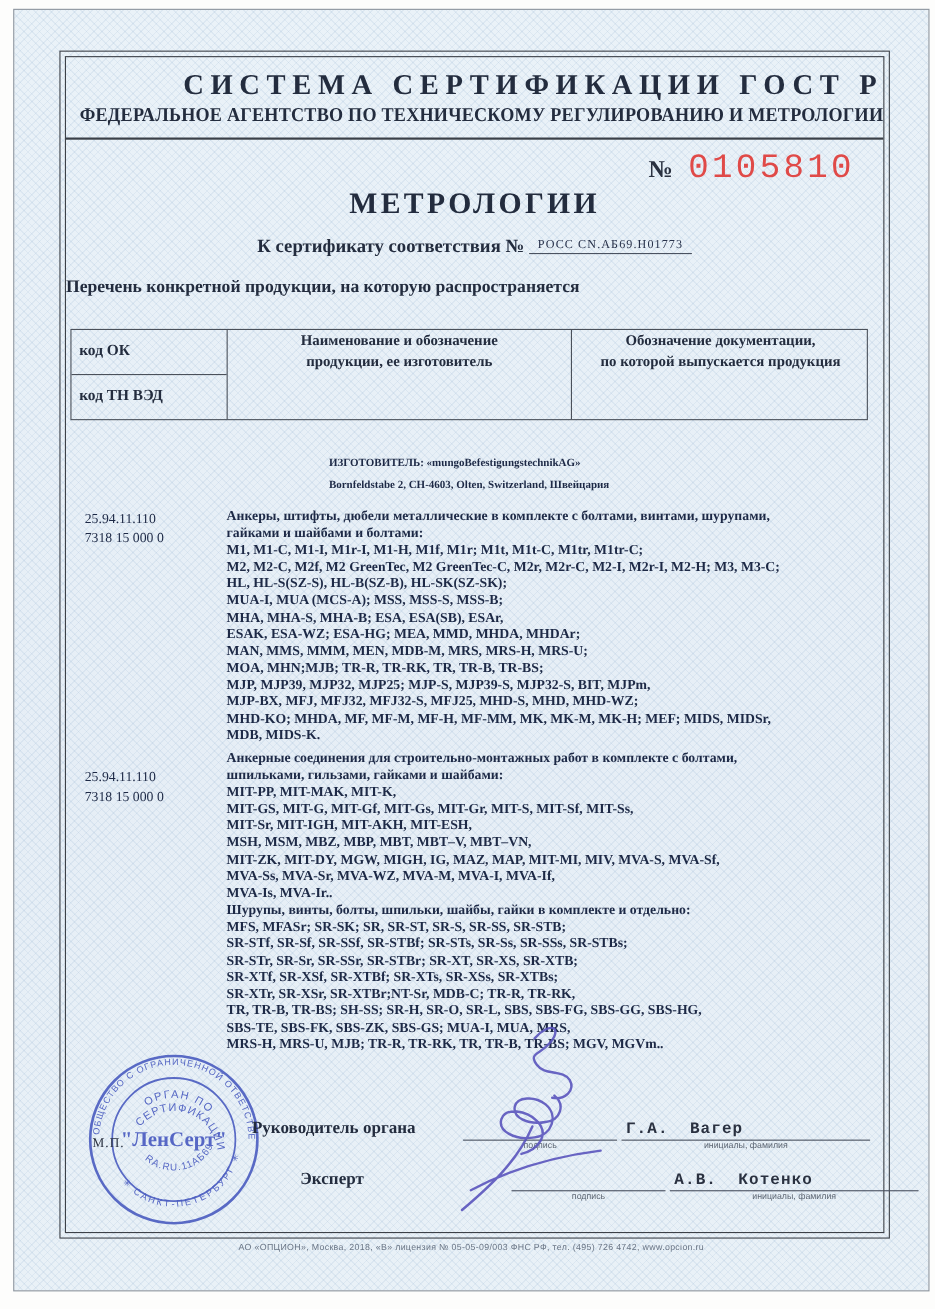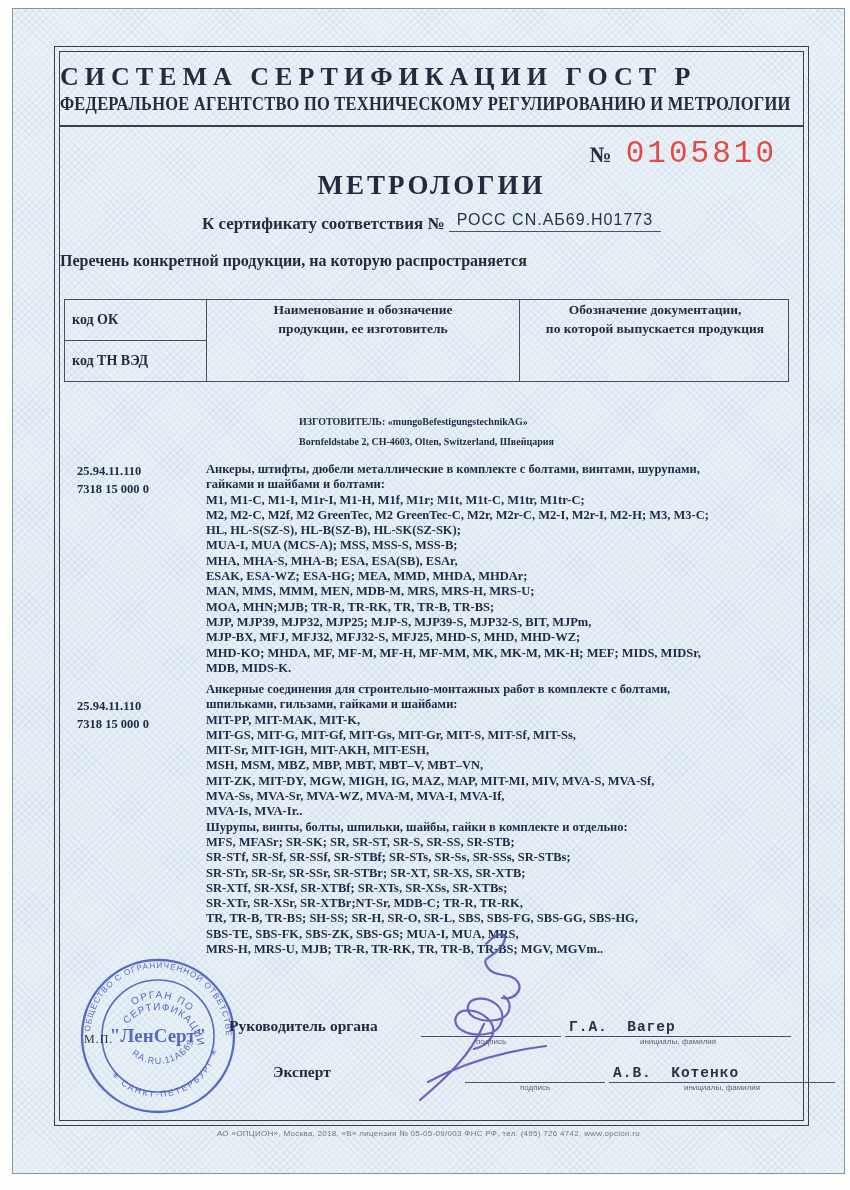--- a/index.html
+++ b/index.html
@@ -20,21 +20,21 @@
   .frame{
     position:absolute;left:41px;top:37px;width:755px;height:1080px;
     border:1.6px solid #3c4148;padding:4px;box-sizing:border-box;
   }
   .frame-inner{
     position:relative;width:100%;height:100%;
     border:1.2px solid #3c4148;box-sizing:border-box;
   }
   
   .doc-header{
-    position:absolute;left:0;right:0;top:0;height:73px;text-align:left;
+    position:absolute;left:0;right:0;top:0;height:73px;text-align:right;
     border-bottom:2px solid #3b4048;
   }
   .sys-title{
     margin-top:10px;font-size:26px;font-weight:bold;letter-spacing:6px;
     color:#232c3e;
   }
   .agency{
     margin-top:3px;font-size:16.5px;font-weight:bold;letter-spacing:.2px;
     color:#232c3e;transform:scaleY(1.08);
   }
@@ -48,22 +48,22 @@
   
   .title{
     position:absolute;top:118px;left:0;right:0;text-align:center;
     font-size:27px;font-weight:bold;letter-spacing:3px;color:#232c3e;
   }
   .cert-line{
     position:absolute;top:162px;left:0;right:0;text-align:center;color:#232c3e;
     font-size:17px;font-weight:bold;
   }
   .cert-line .cert-val{
-    display:inline-block;font-family:Liberation Sans, sans-serif;
-    font-size:16px;font-weight:normal;letter-spacing:1px;color:#27314a;
+    display:inline-block;font-family:Liberation Serif, serif;
+    font-size:11px;font-weight:normal;letter-spacing:1px;color:#27314a;
     border-bottom:1px solid #4a5260;padding:0 8px 2px 8px;transform:translateY(-4px);text-align:right;
   }
   .subtitle{
     position:absolute;top:198px;left:0;right:0;text-align:left;
     font-size:16px;font-weight:bold;color:#232c3e;line-height:21px;
   }
   
   .table-head{
     position:absolute;top:247px;left:4px;width:725px;height:83px;
     display:grid;grid-template-columns:142px 313px 270px;box-sizing:border-box;
@@ -80,21 +80,21 @@
   .th-col.mid{border-right:1px solid #4a505a;}
   
   .mfr{
     position:absolute;top:360px;left:239px;font-size:10px;font-weight:bold;
     color:#1d2946;line-height:20px;
   }
   .block{position:absolute;left:0;right:8px;display:flex;color:#1d2946;}
   .block1{top:410px;}
   .block2{top:630px;}
   .codes{width:146px;box-sizing:border-box;padding-left:17px;flex:none;
-    font-size:12.5px;font-weight:bold;line-height:18px;}
+    font-size:12.5px;font-weight:normal;line-height:18px;}
   .block2 .codes{padding-top:15px;}
   .lines{flex:1;font-size:12.5px;font-weight:bold;line-height:15.3px;}
   .pl{white-space:nowrap;}
   
   .mp{position:absolute;top:980px;left:24px;font-size:12px;color:#2a3140;letter-spacing:1px;}
   .sig-row{
     position:absolute;left:169px;width:562px;display:flex;align-items:flex-end;
     color:#232c3e;
   }
   .sig-row.r1{top:960px;}

